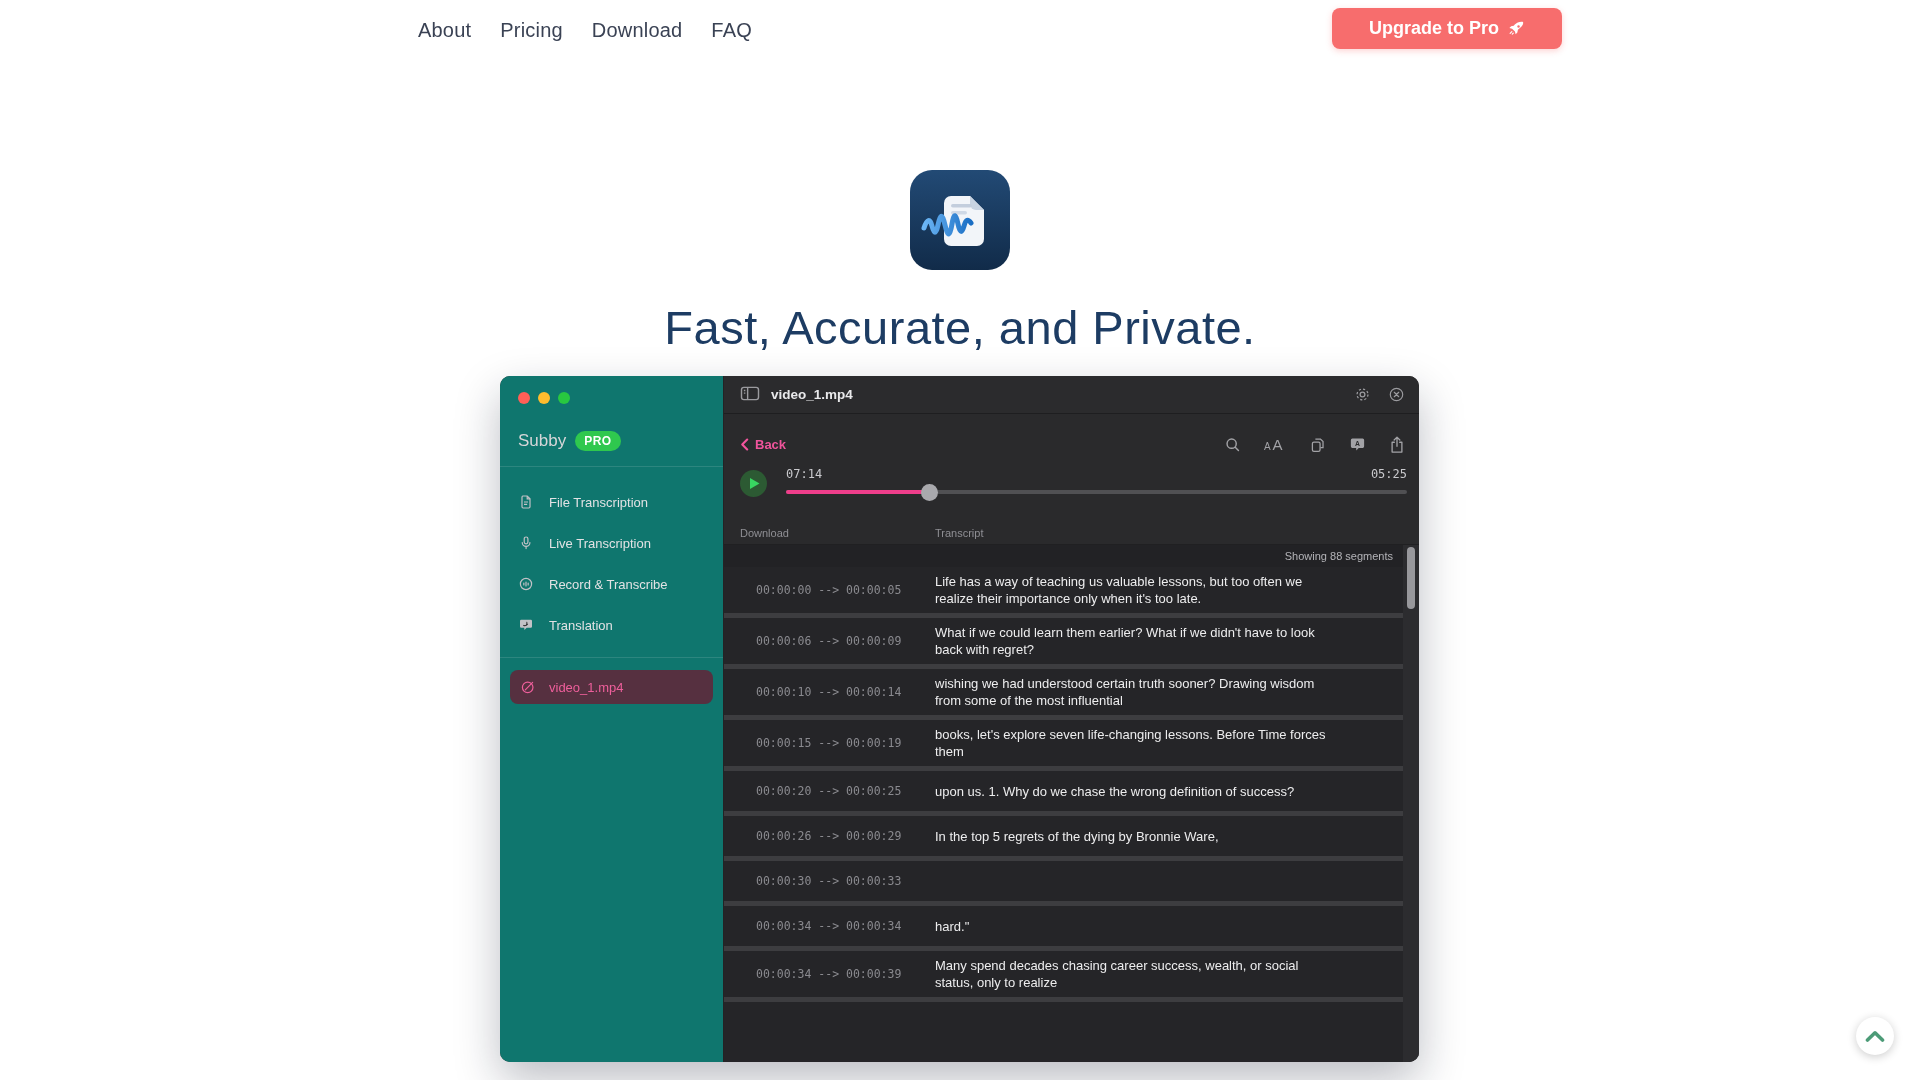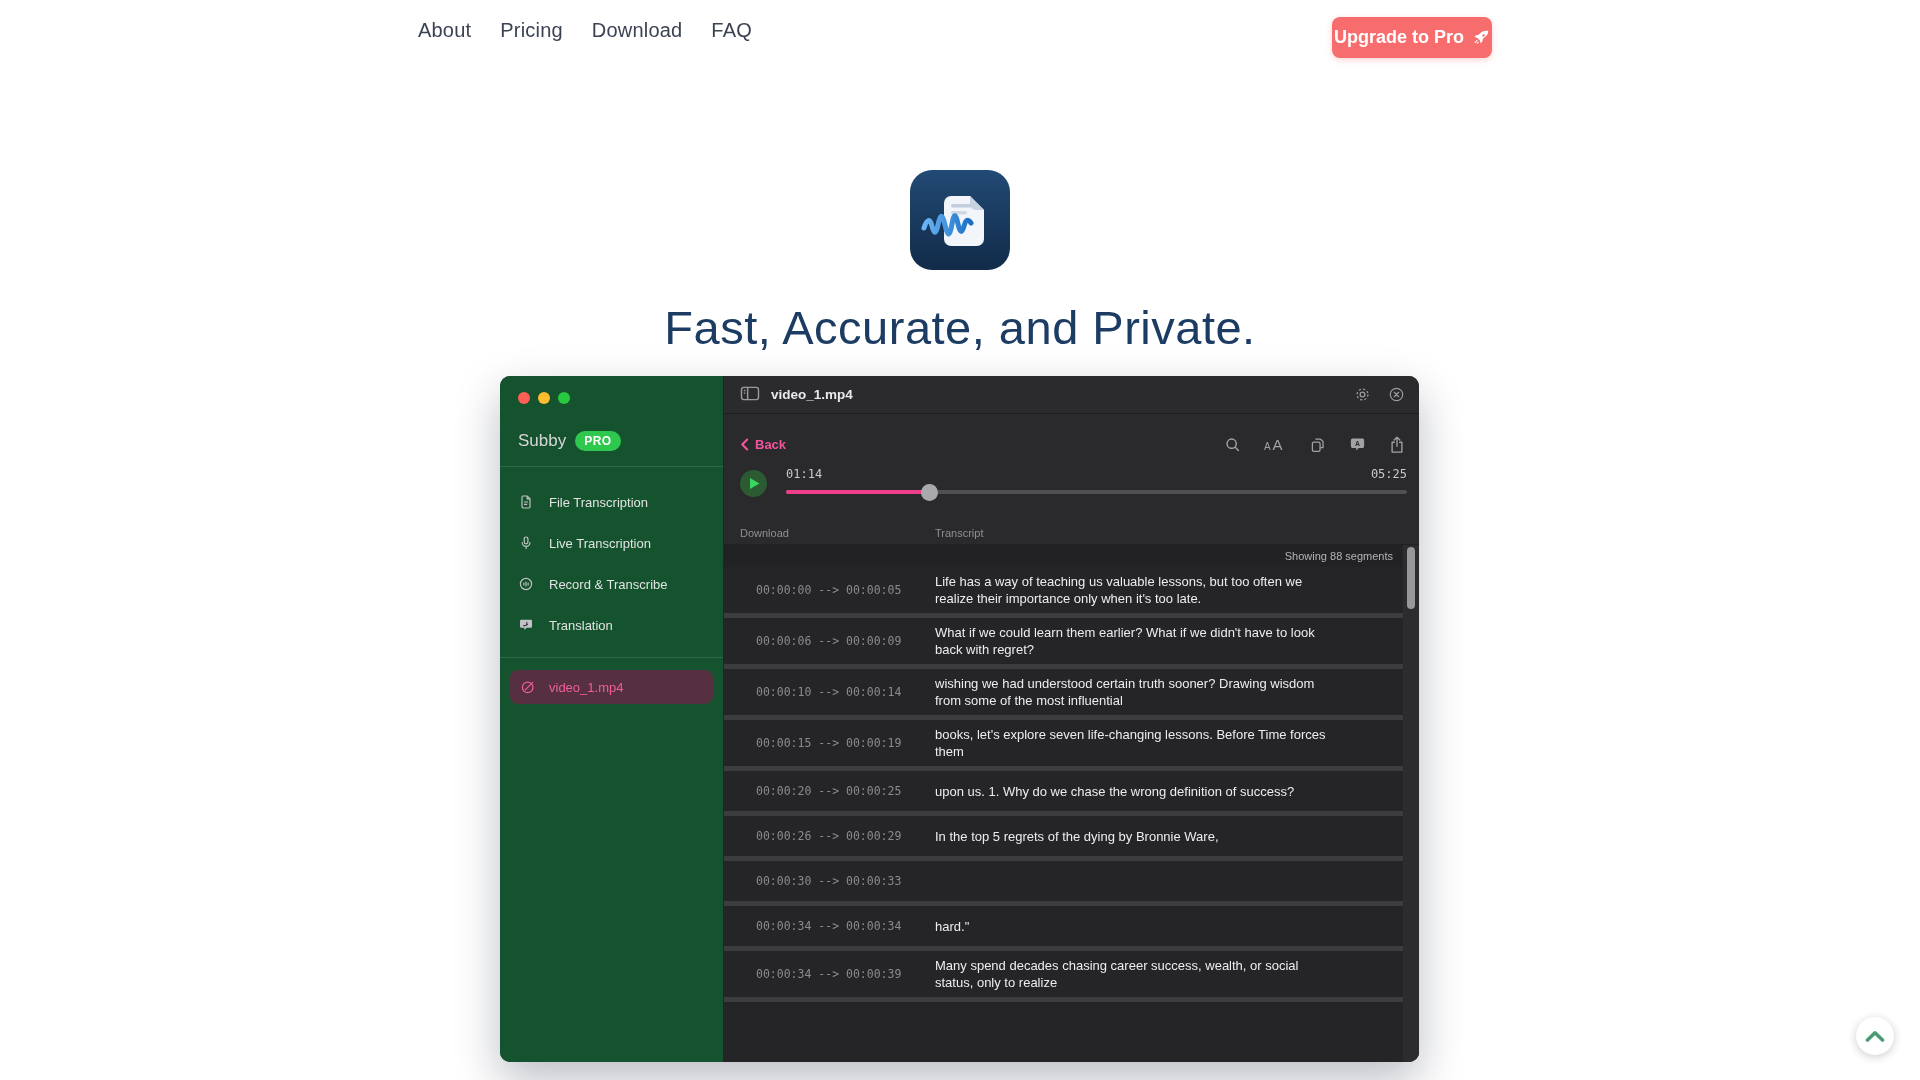--- a/index.html
+++ b/index.html
@@ -2,37 +2,37 @@
 <html><head>
 <meta charset="utf-8">
 <style>
   * { margin:0; padding:0; box-sizing:border-box; }
   html,body { width:1920px; height:1080px; overflow:hidden; background:#ffffff;
     font-family:"Liberation Sans", sans-serif; }
 
   
   .topnav { position:absolute; left:418px; top:0; height:60px; display:flex; align-items:center; gap:29px; }
   .topnav a { text-decoration:none; color:#3a4254; font-size:20px; letter-spacing:.2px; }
-  .upgrade-btn { position:absolute; left:1332px; top:17px; height:41px; padding:0 2px;
+  .upgrade-btn { position:absolute; left:1332px; top:8px; height:41px; padding:0 37px;
     background:#f76d6d; border:none; border-radius:8px; color:#fff; font-size:18px; font-weight:bold;
     font-family:"Liberation Sans", sans-serif; display:flex; align-items:center; gap:9px; cursor:pointer;
     box-shadow:0 2px 6px rgba(247,109,109,.3); }
 
   
   .hero-icon { position:absolute; left:910px; top:170px; width:100px; height:100px; }
   .hero-title { position:absolute; left:0; top:300px; width:1920px; text-align:center;
     color:#1d3c63; font-size:47px; font-weight:500; letter-spacing:.5px; }
 
   
   .appwin { position:absolute; left:500px; top:376px; width:919px; height:686px;
     border-radius:10px; overflow:hidden; display:flex; background:#2a2a2c;
     box-shadow:0 18px 45px rgba(15,23,42,.28); font-size:13px; }
 
   
-  .sidebar { width:224px; background:#14532d; flex-shrink:0; padding:0 10px;
+  .sidebar { width:224px; background:#0f766e; flex-shrink:0; padding:0 10px;
     border-right:1px solid #232325; }
   .traffic { display:flex; gap:8px; padding:16px 0 0 8px; }
   .traffic span { width:12px; height:12px; border-radius:50%; display:block; }
   .tl-red{background:#ff5f57;} .tl-yellow{background:#febc2e;} .tl-green{background:#28c840;}
   .brand { display:flex; align-items:center; gap:9px; margin:27px 0 0 8px; }
   .brand-name { color:#d6d6d8; font-size:17px; font-weight:500; }
   .pro-badge { background:#2fc84e; color:#fff; font-size:12px; font-weight:bold;
     padding:3px 9px; border-radius:999px; letter-spacing:.5px; }
   .sb-divider { height:1px; background:rgba(255,255,255,.12); margin:15px -10px 0 -10px; }
   .sb-list { margin-top:18px; }
@@ -284,21 +284,21 @@
 
       <div class="player">
         <span class="play-btn">
           <svg width="27" height="27" viewBox="0 0 27 27">
             <circle cx="13.5" cy="13.5" r="13.5" fill="#2c5a33"></circle>
             <path d="M10 8l9.5 5.5L10 19z" fill="#38d661"></path>
           </svg>
         </span>
         <div class="player-right">
           <div class="time-row">
-            <span>01:14</span>
+            <span>07:14</span>
             <span>05:25</span>
           </div>
           <div class="slider">
             <div class="track"></div>
             <div class="fill" style="width: 23%;"></div>
             <div class="handle" style="left: 23%;"></div>
           </div>
         </div>
       </div>
 

